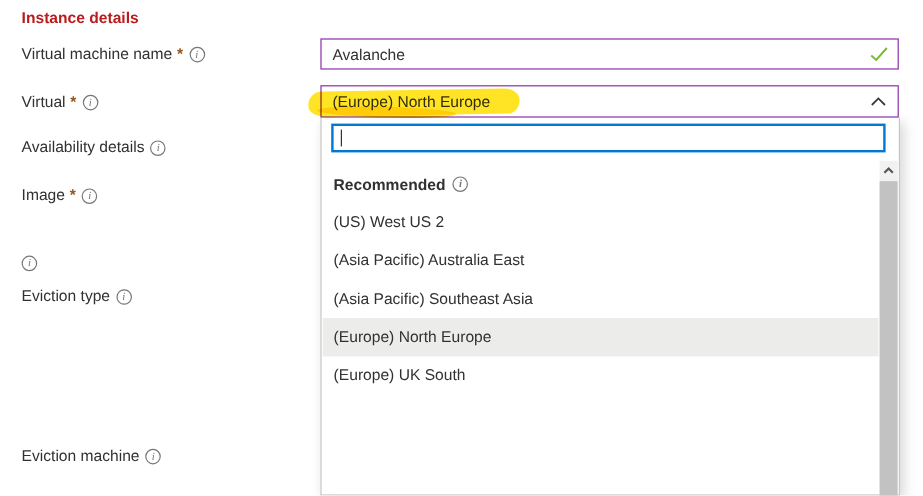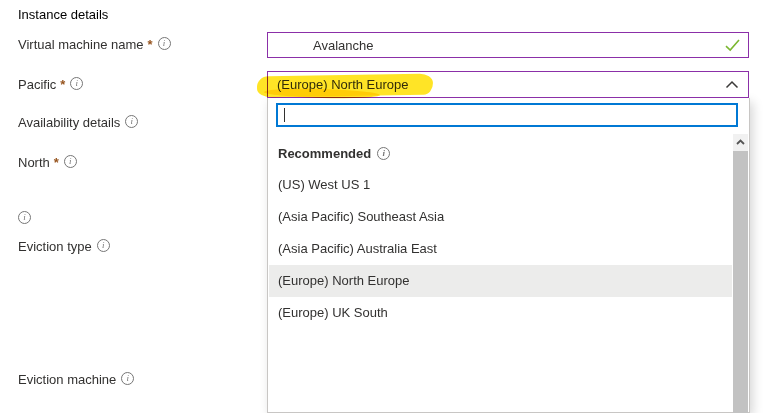--- a/index.html
+++ b/index.html
@@ -10,42 +10,42 @@
     font-family: "Liberation Sans", "DejaVu Sans", sans-serif;
     color: #323130;
     font-size: 13px;
   }
 
   .abs { position: absolute; }
 
   
   .section-title {
     left: 18px; top: 7px;
-    font-weight: 400; font-size: 13px; color: #000000;
+    font-weight: 700; font-size: 13px; color: #b91c1c;
   }
   .field-label {
     left: 18px;
-    display: flex; align-items: flex-start; gap: 5px;
+    display: flex; align-items: center; gap: 5px;
     height: 16px; line-height: 16px;
     color: #323130; white-space: nowrap;
   }
   .req { color: #96541e; font-weight: 700; margin-left: -1px; }
   .info-icon {
     display: inline-flex; align-items: center; justify-content: center;
     width: 13px; height: 13px; border: 1px solid #767676; border-radius: 50%;
     color: #767676; font-size: 9px; line-height: 11px;
     font-family: "Liberation Serif", serif; font-style: italic;
     flex: 0 0 auto;
   }
 
   
   .vm-box {
     left: 267px; top: 32px; width: 482px; height: 26px;
     border: 1.5px solid #8b2fa8; background: #fff;
-    display: flex; align-items: center; z-index: 2; padding-left: 36px;
+    display: flex; align-items: center; z-index: 2;
   }
   .vm-box input {
     flex: 1; height: 100%; border: none; outline: none;
     font: 13px "Liberation Sans", sans-serif; color: #323130;
     padding-left: 9px; background: transparent;
   }
   .check-wrap { padding-right: 8px; display: flex; align-items: center; }
 
   
   .region-box {
@@ -125,32 +125,32 @@
 
 <div class="abs section-title">Instance details</div>
 
 <div class="abs field-label" style="top:37px">
   <span>Virtual machine name</span>
   <span class="req">*</span>
   <span class="info-icon">i</span>
 </div>
 
 <div class="abs field-label" style="top:77px">
-  <span>Pacific</span>
+  <span>Virtual</span>
   <span class="req">*</span>
   <span class="info-icon">i</span>
 </div>
 
 <div class="abs field-label" style="top:115px">
   <span>Availability details</span>
   <span class="info-icon">i</span>
 </div>
 
 <div class="abs field-label" style="top:155px">
-  <span>North</span>
+  <span>Image</span>
   <span class="req">*</span>
   <span class="info-icon">i</span>
 </div>
 
 <div class="abs field-label" style="top:211px">
   <span class="info-icon">i</span>
 </div>
 
 <div class="abs field-label" style="top:239px">
   <span>Eviction type</span>
@@ -188,23 +188,23 @@
   <div class="search-box">
     <input type="text" placeholder="" style="">
     <div class="caret"></div>
   </div>
 
   <div class="opt-list">
     <div class="opt group">
       <span>Recommended</span>
       <span class="info-icon">i</span>
     </div>
-    <div class="opt">(US) West US 1</div>
+    <div class="opt">(US) West US 2</div>
+    <div class="opt">(Asia Pacific) Australia East</div>
     <div class="opt">(Asia Pacific) Southeast Asia</div>
-    <div class="opt">(Asia Pacific) Australia East</div>
     <div class="opt selected">(Europe) North Europe</div>
     <div class="opt">(Europe) UK South</div>
   </div>
 
   <div class="scrollbar">
     <div class="sb-btn">
       <svg width="9" height="6" viewBox="0 0 9 6">
         <path d="M1 5 L4.5 1.5 L8 5" fill="none" stroke="#555555" stroke-width="1.8"></path>
       </svg>
     </div>

